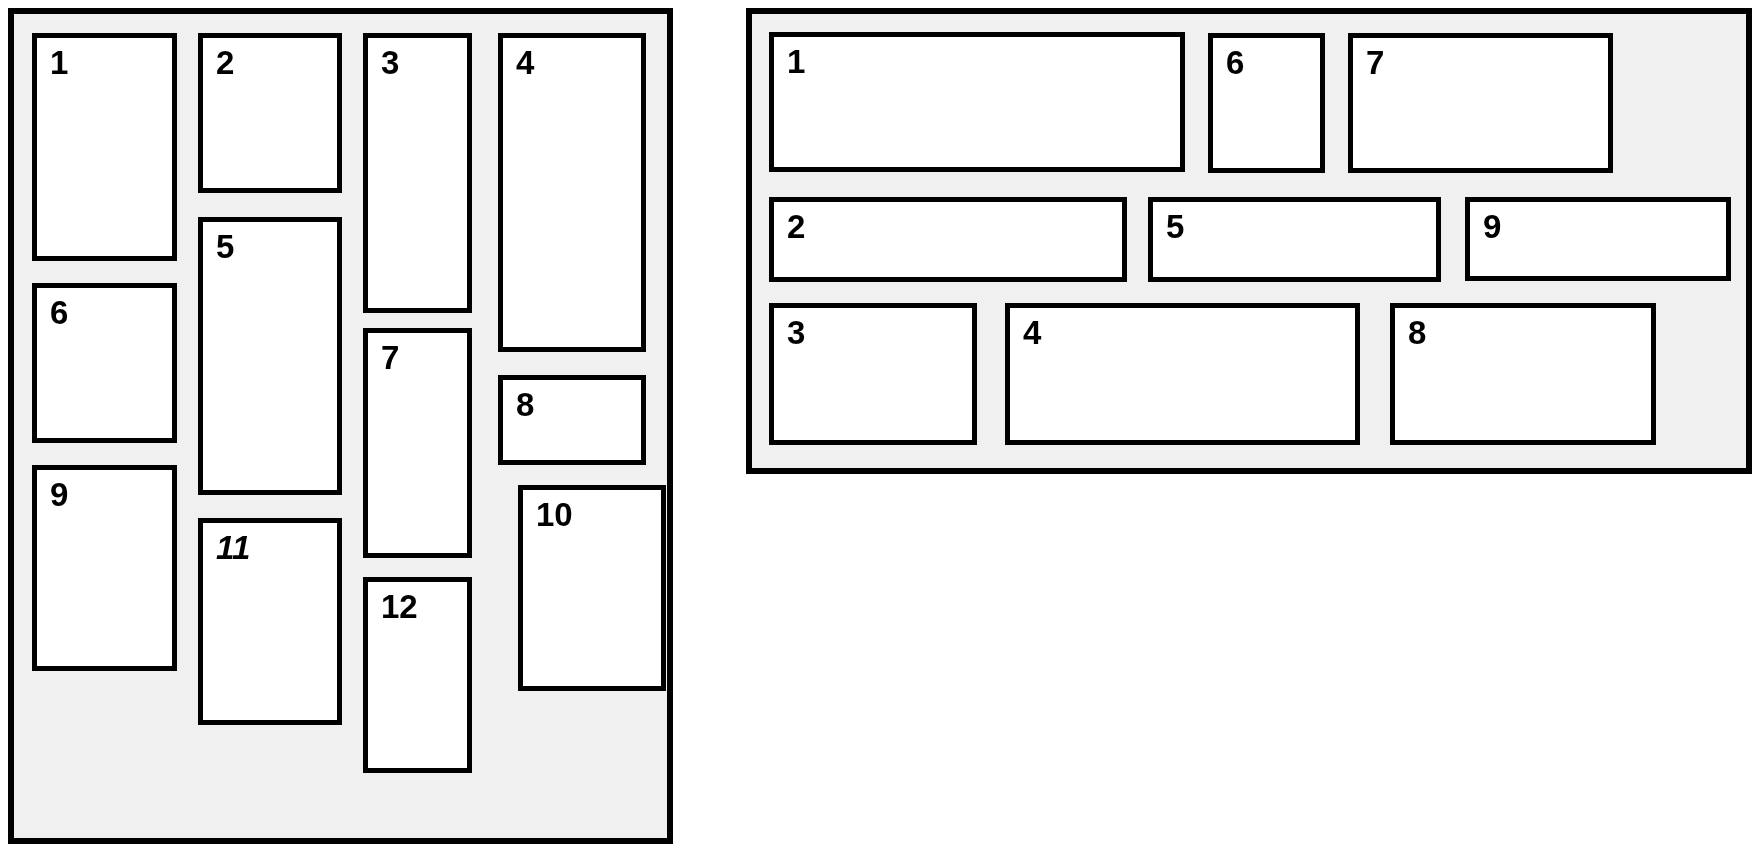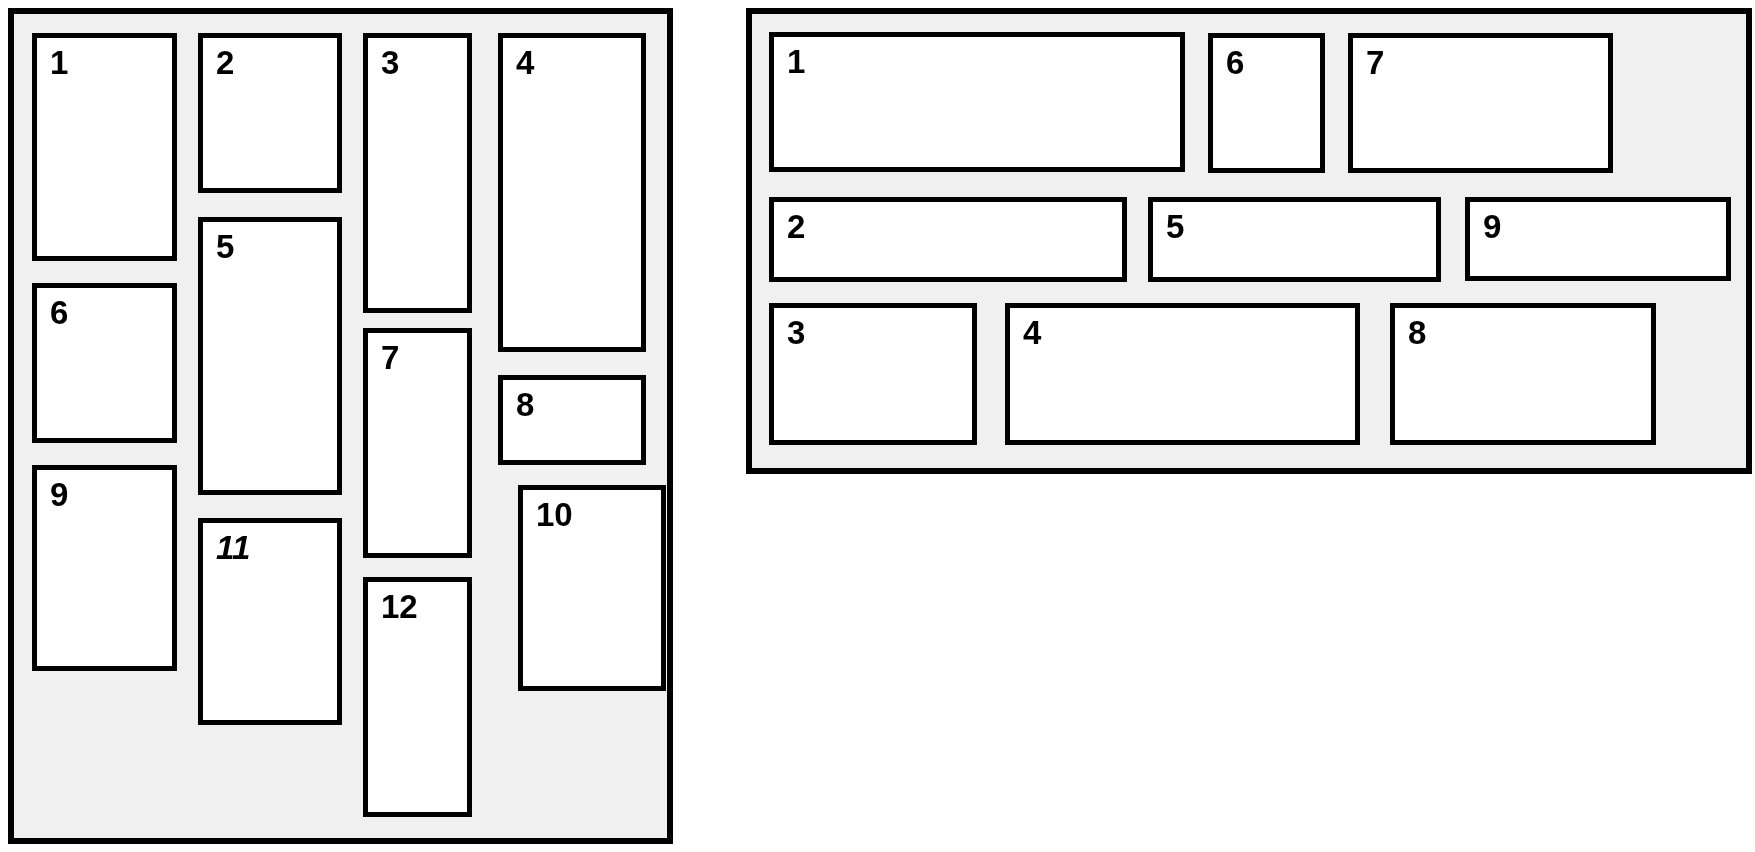--- a/index.html
+++ b/index.html
@@ -40,21 +40,21 @@
   .l2 {left:184px; top:19px;  width:144px; height:160px;}
   .l3 {left:349px; top:19px;  width:109px; height:280px;}
   .l4 {left:484px; top:19px;  width:148px; height:319px;}
   .l5 {left:184px; top:203px; width:144px; height:278px;}
   .l6 {left:18px;  top:269px; width:145px; height:160px;}
   .l7 {left:349px; top:314px; width:109px; height:230px;}
   .l8 {left:484px; top:361px; width:148px; height:90px;}
   .l9 {left:18px;  top:451px; width:145px; height:206px;}
   .l10{left:484px; top:471px; width:148px; height:206px;margin-left:20px;}
   .l11{left:184px; top:504px; width:144px; height:207px;font-style:italic;}
-  .l12{left:349px; top:563px; width:109px; height:240px;}
+  .l12{left:349px; top:563px; width:109px; height:196px;}
   
   .r1 {left:17px;  top:18px;  width:416px; height:140px;}
   .r6 {left:456px; top:19px;  width:117px; height:140px;}
   .r7 {left:596px; top:19px;  width:265px; height:140px;}
   .r2 {left:17px;  top:183px; width:358px; height:85px;}
   .r5 {left:396px; top:183px; width:293px; height:85px;}
   .r9 {left:713px; top:183px; width:266px; height:84px;}
   .r3 {left:17px;  top:289px; width:208px; height:142px;}
   .r4 {left:253px; top:289px; width:355px; height:142px;}
   .r8 {left:638px; top:289px; width:266px; height:142px;}

